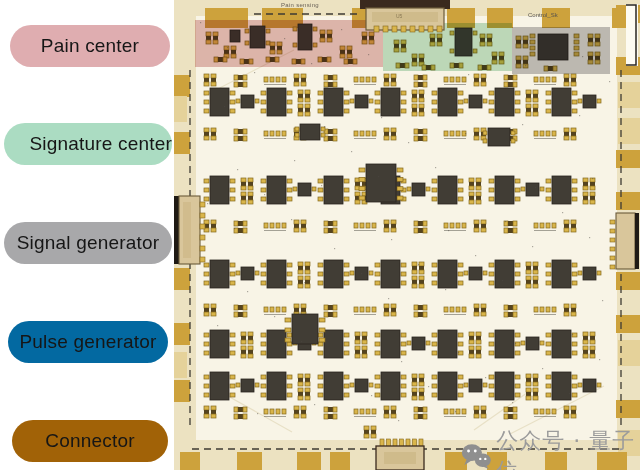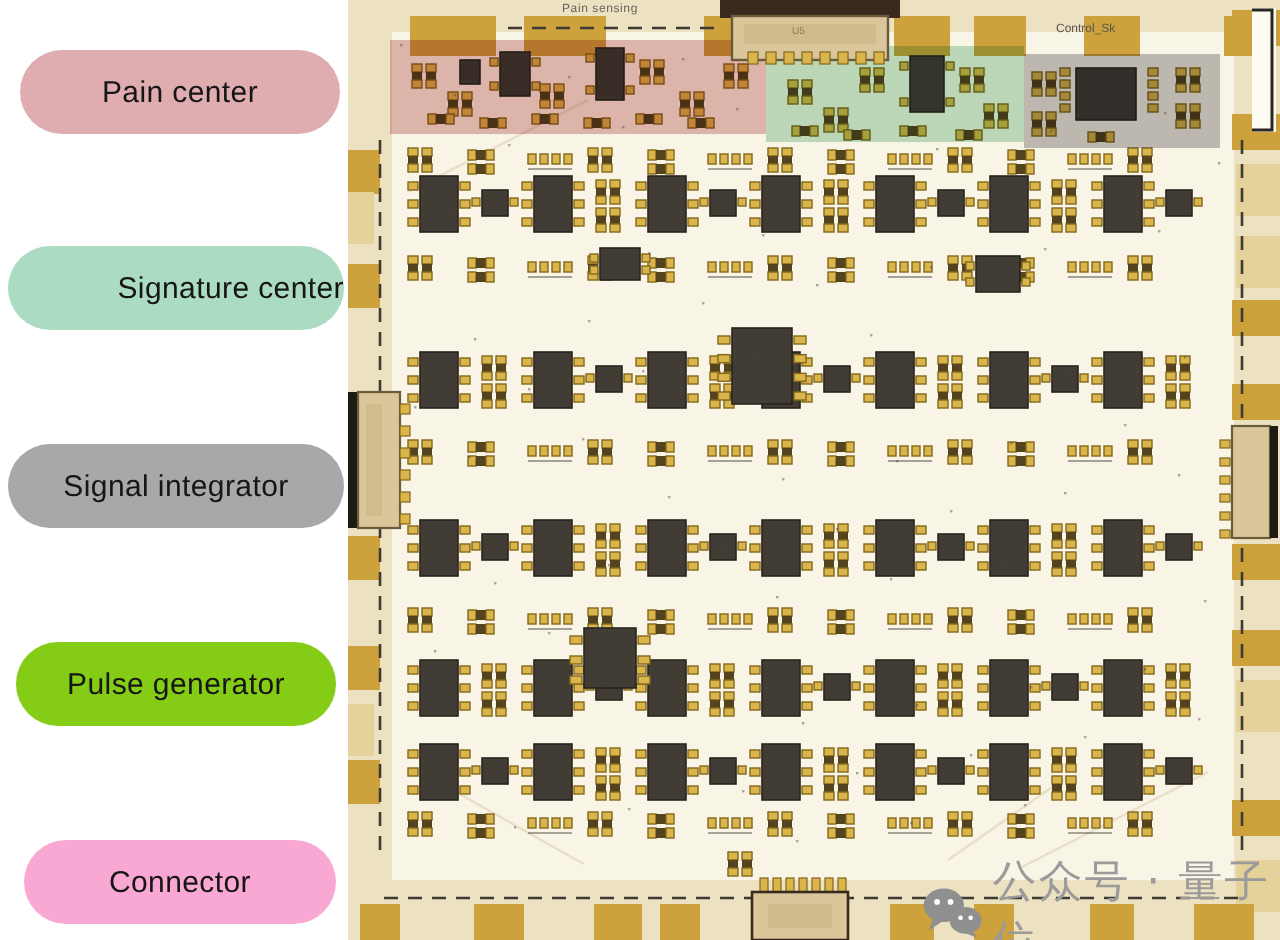--- a/index.html
+++ b/index.html
@@ -1,19 +1,19 @@
 <!DOCTYPE html>
 <html><head>
 <meta charset="utf-8">
 <style>
   body{margin:0;background:#fff}
   .stage{position:relative;width:640px;height:470px;background:#ffffff;overflow:hidden;
          font-family:"Liberation Sans",sans-serif}
   .pill{position:absolute;display:flex;align-items:center;justify-content:center;
-        border-radius:21px;font-size:15px;color:#161616;letter-spacing:.2px}
+        border-radius:21px;font-size:19px;color:#161616;letter-spacing:.2px}
   #pill-0{left:10px;top:25px;width:160px;height:42px}
   #pill-1{left:4px;top:123px;width:168px;height:42px}
   #pill-2{left:4px;top:222px;width:168px;height:42px}
   #pill-3{left:8px;top:321px;width:160px;height:42px}
   #pill-4{left:12px;top:420px;width:156px;height:42px}
   .pcb{position:absolute;left:174px;top:0;width:466px;height:470px}
   .silk{position:absolute;white-space:nowrap;line-height:1}
   .silk-top{left:281px;top:2px;font-size:6px;color:#6a6258;letter-spacing:.3px}
   .silk-ctrl{left:528px;top:12px;font-size:6px;color:#57534d}
   .silk-u5{left:396px;top:14px;font-size:5px;color:#8a7a55}
@@ -26,26 +26,26 @@
 
 <div class="stage">
 
   <div class="pill" id="pill-0" style="background: rgb(223, 173, 176);">
     <span>Pain center</span>
   </div>
   <div class="pill" id="pill-1" style="background: rgb(171, 220, 194); justify-content: flex-end;">
     <span>Signature center</span>
   </div>
   <div class="pill" id="pill-2" style="background: rgb(168, 168, 170);">
-    <span>Signal integrator</span>
+    <span>Signal generator</span>
   </div>
-  <div class="pill" id="pill-3" style="background: #84cc16;">
+  <div class="pill" id="pill-3" style="background: #0369a1;">
     <span>Pulse generator</span>
   </div>
-  <div class="pill" id="pill-4" style="background: #f9a8d4;">
+  <div class="pill" id="pill-4" style="background: #a16207;">
     <span>Connector</span>
   </div>
 
   <div class="pcb" id="pcb"><svg viewBox="0 0 466 470" width="466" height="470">
         <rect x="0" y="0" width="466" height="470" fill="#ece2c1"></rect>
         <rect x="22" y="16" width="421" height="424" fill="#f8f4e6"></rect>
         <line x1="30" y1="96" x2="120" y2="50" stroke="#e8e0c6" stroke-width="1.2"></line>
         <line x1="336" y1="434" x2="430" y2="386" stroke="#e8e0c6" stroke-width="1.2"></line>
         <line x1="36" y1="386" x2="118" y2="432" stroke="#e8e0c6" stroke-width="1.2"></line>
         <line x1="300" y1="430" x2="360" y2="388" stroke="#e8e0c6" stroke-width="1.2"></line>

